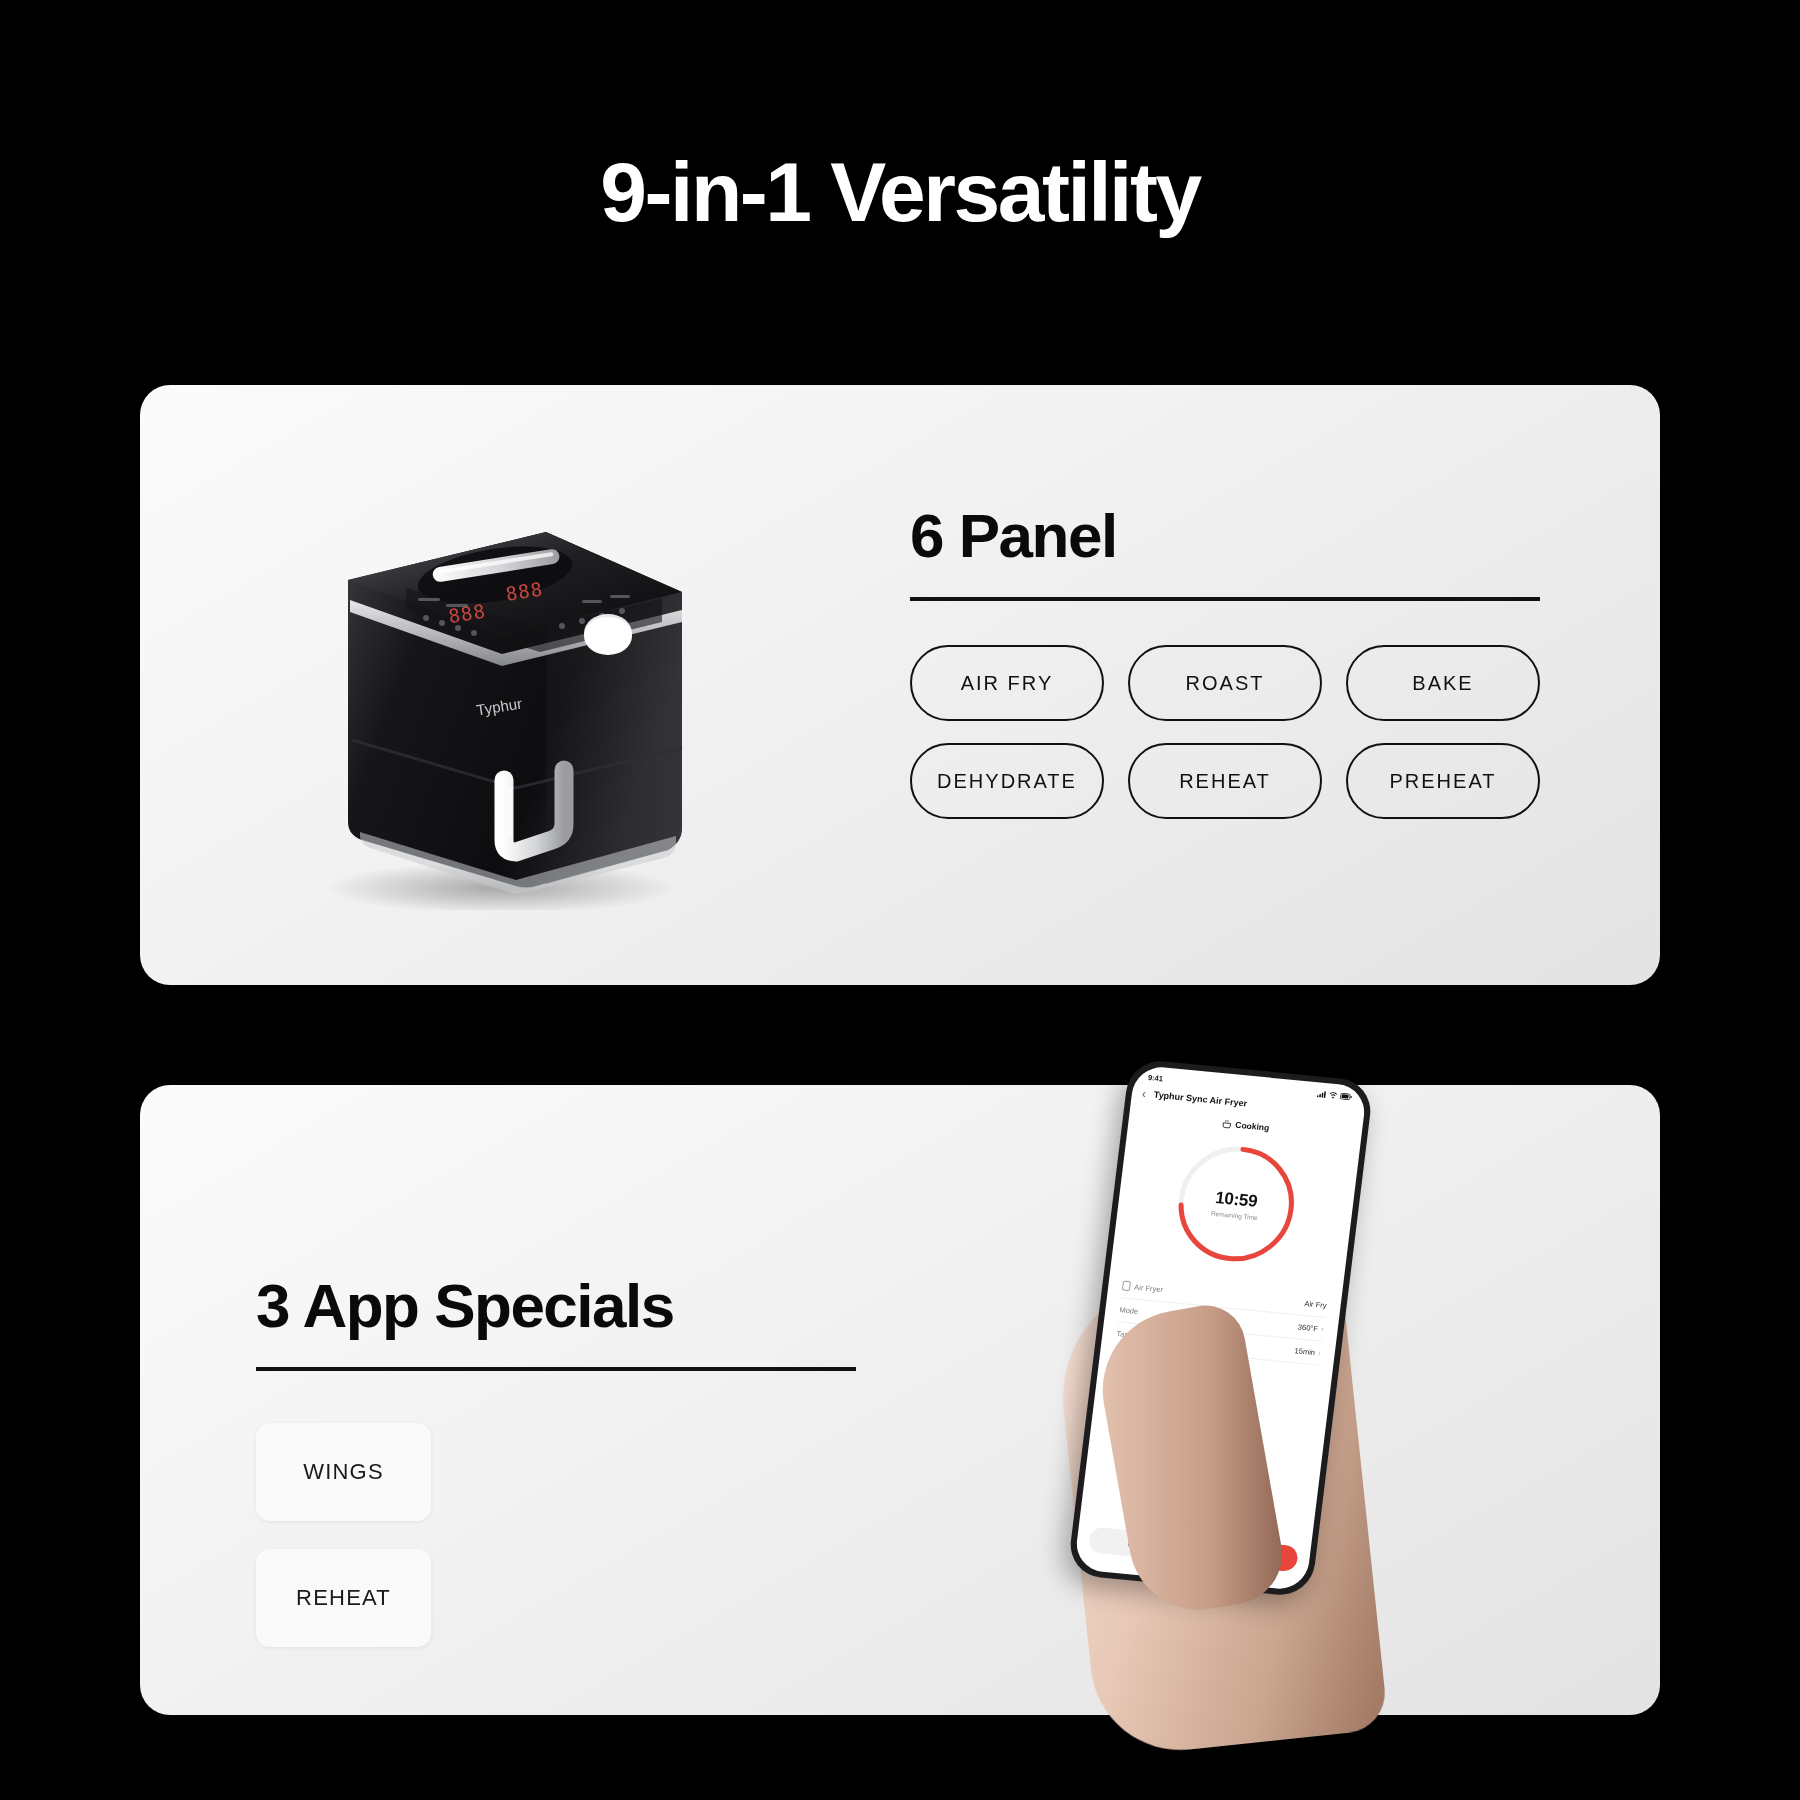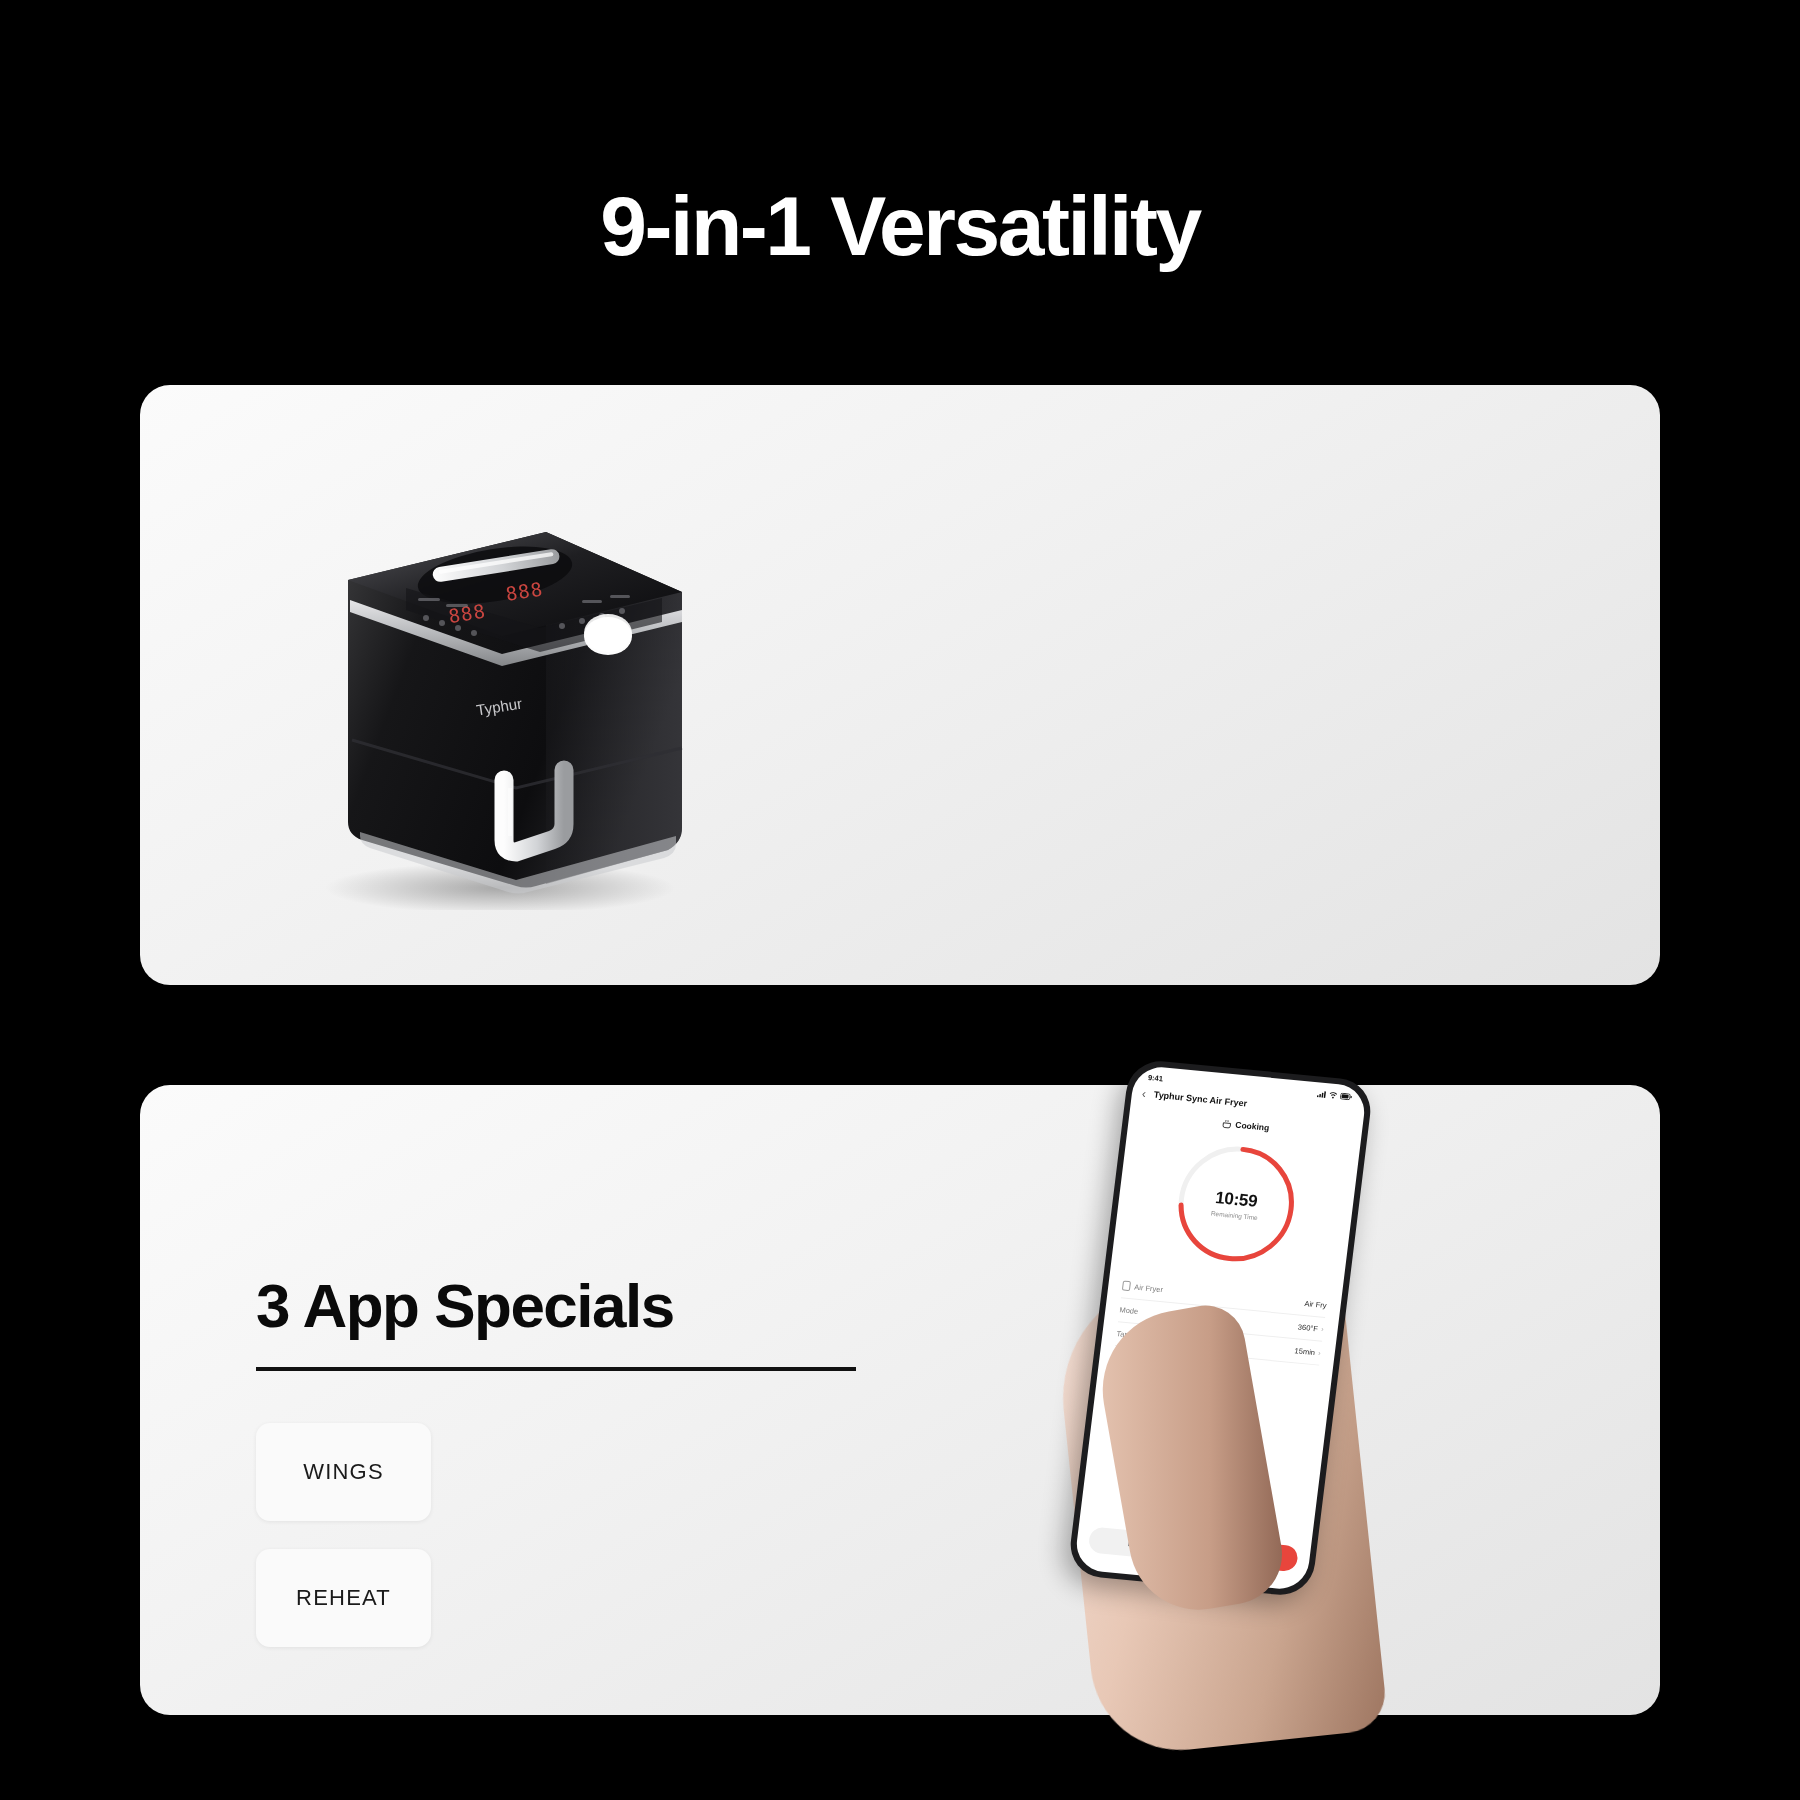--- a/index.html
+++ b/index.html
@@ -24,21 +24,20 @@
     position: absolute;
     top: 150px;
     left: 0;
     width: 1800px;
     text-align: center;
     color: #ffffff;
     font-size: 84px;
     font-weight: bold;
     letter-spacing: -2.5px;
     line-height: 1;
-    margin-top: 34px;
   }
 
   
   .card {
     position: absolute;
     border-radius: 30px;
     background: linear-gradient(150deg, #fbfbfb 0%, #f2f2f2 40%, #e3e3e3 100%);
     overflow: hidden;
   }
 
@@ -352,20 +351,32 @@
     <text x="210" y="272" font-family="Liberation Sans, sans-serif" font-size="15" fill="#e9e9ec" opacity="0.85" text-anchor="middle" transform="rotate(-9 210 272)">Typhur</text>
 
     <path d="M62 300 L226 348 L392 308" stroke="#2e2e33" stroke-width="3" fill="none" opacity="0.8"></path>
 
     <path d="M214 340 L214 400 Q214 412 226 412 L262 400 Q274 396 274 384 L274 330" stroke="url(#handleG)" stroke-width="19" fill="none" stroke-linecap="round"></path>
     <path d="M220 348 L220 396" stroke="#ffffff" stroke-width="4" fill="none" opacity="0.55"></path>
 
     <path d="M70 392 L226 440 L386 396 L386 404 Q386 414 374 418 L238 452 Q228 455 218 452 L80 408 Q70 404 70 396 Z" fill="#c9cbce" opacity="0.55"></path>
   </svg>
 
+  <div class="panel-text">
+    <div class="sec-title">6 Panel</div>
+    <div class="sec-rule"></div>
+    <div class="pill-grid">
+      <div class="pill">AIR FRY</div>
+      <div class="pill">ROAST</div>
+      <div class="pill">BAKE</div>
+      <div class="pill">DEHYDRATE</div>
+      <div class="pill">REHEAT</div>
+      <div class="pill">PREHEAT</div>
+    </div>
+  </div>
 
   <div class="card" id="card-app"></div>
 
   <div class="app-text">
     <div class="sec-title">3 App Specials</div>
     <div class="sec-rule"></div>
     <div class="chip-row">
       <div class="chip">WINGS</div>
       <div class="chip">REHEAT</div>
     </div>

